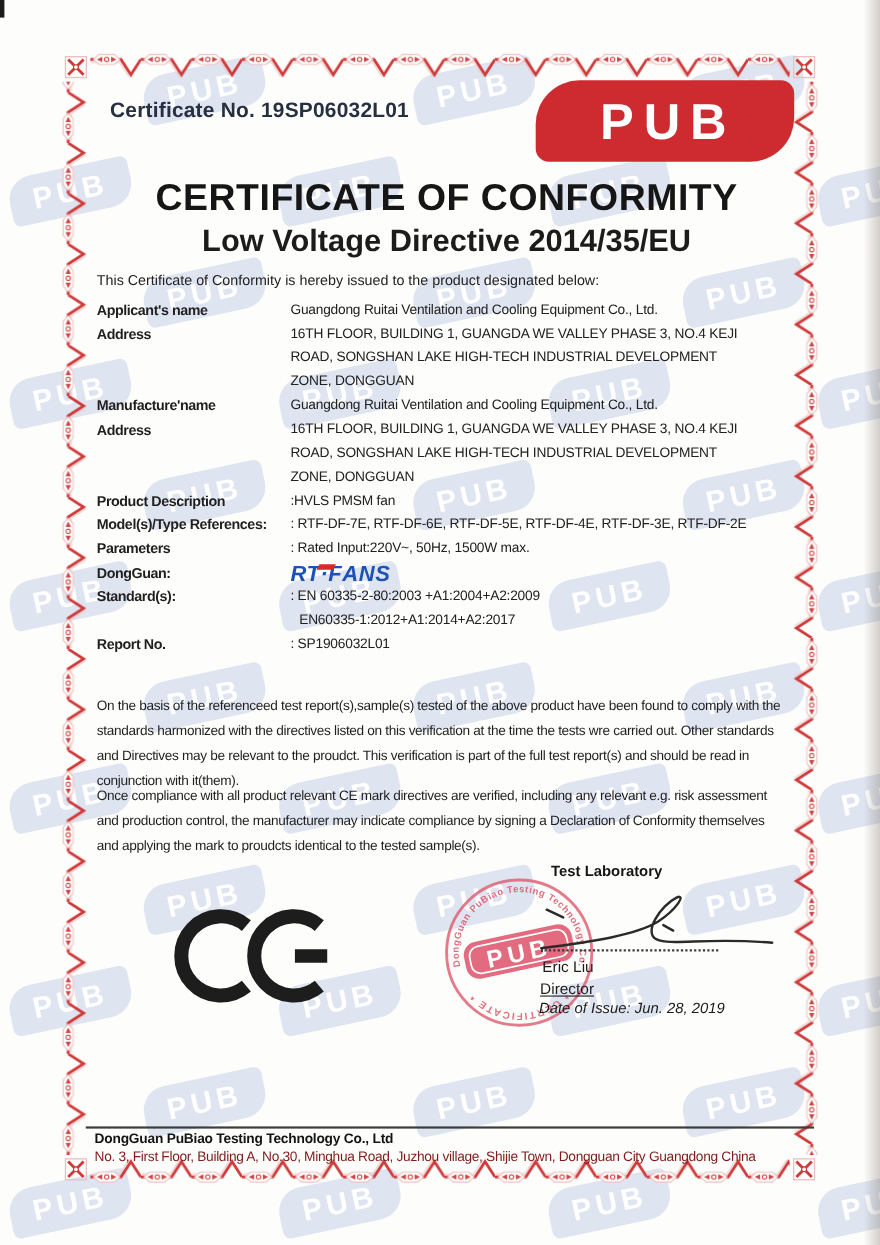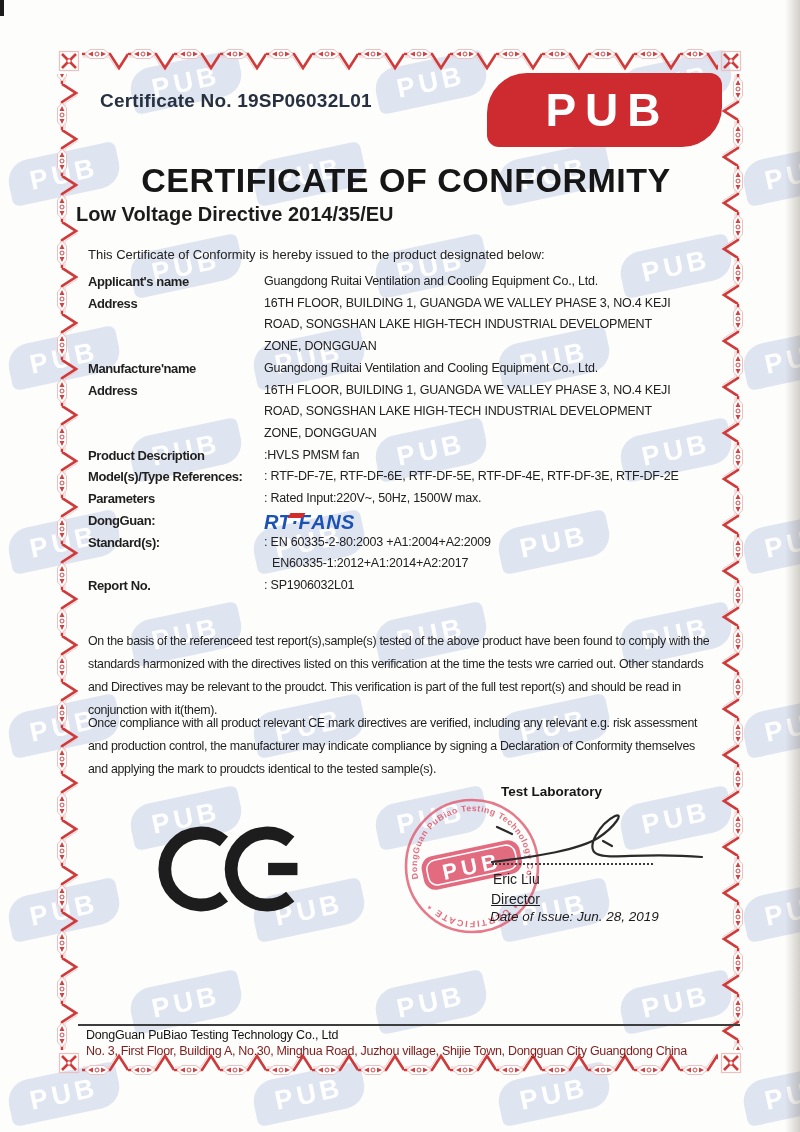--- a/index.html
+++ b/index.html
@@ -27,22 +27,22 @@
   .cert-no{position:absolute;left:100px;top:90px;font-size:19px;font-weight:bold;color:#273040;letter-spacing:.2px;}
   .publogo{
     position:absolute;left:487px;top:73px;width:235px;height:74px;
     border-radius:40px 12px 40px 12px;
     display:flex;align-items:center;justify-content:center;
     color:#fff;font-weight:bold;font-size:46px;letter-spacing:9px;
     padding-left:6px;box-sizing:border-box;
   }
   .title{position:absolute;left:76px;top:161px;width:660px;text-align:center;
     font-size:34px;font-weight:bold;color:#161616;letter-spacing:.5px;}
-  .subtitle{position:absolute;left:76px;top:203px;width:660px;text-align:left;
-    font-size:20px;font-weight:bold;color:#1c1c1c;}
+  .subtitle{position:absolute;left:76px;top:203px;width:660px;text-align:center;
+    font-size:28px;font-weight:bold;color:#1c1c1c;}
   .intro{position:absolute;left:88px;top:247px;font-size:13px;color:#222;}
   
   #fields{position:absolute;left:88px;top:271px;width:632px;}
   .field-row{display:flex;}
   .f-label{width:176px;flex:none;font-weight:bold;font-size:13px;letter-spacing:-0.4px;line-height:21.7px;color:#1f1f1f;}
   .f-value{flex:1;font-size:12.5px;letter-spacing:-0.2px;color:#212121;}
   .f-line{line-height:21.7px;white-space:nowrap;}
   #fields .field-row:nth-child(7) .f-line:nth-child(2){margin-left:92px;}
   #fields .field-row:nth-child(9) .f-line:nth-child(2){margin-left:8px;}
   
@@ -57,21 +57,21 @@
   .lab-heading{position:absolute;left:501px;top:784px;font-size:13.5px;font-weight:bold;color:#161616;}
   .ce{position:absolute;left:158px;top:824px;}
   .stamp{position:absolute;left:402px;top:796px;opacity:.8;z-index:3;}
   .sig{position:absolute;left:470px;top:800px;z-index:4;}
   .sig-line{position:absolute;left:492px;top:863px;width:161px;border-bottom:2px dotted #3a3a3a;z-index:4;}
   .sig-name{position:absolute;left:493px;top:871px;font-size:14px;color:#1e1e1e;z-index:4;}
   .sig-title{position:absolute;left:491px;top:891px;font-size:14px;color:#1e1e1e;z-index:4;text-decoration:underline;}
   .sig-date{position:absolute;left:490px;top:909px;font-size:13.5px;color:#1b1b1b;z-index:4;font-style:italic;}
   
   .footer-line{position:absolute;left:78px;top:1024px;width:662px;border-top:2px solid #3d3d3d;}
-  .footer-co{position:absolute;left:86px;top:1028px;font-size:12.5px;font-weight:normal;color:#141414;letter-spacing:-0.2px;}
+  .footer-co{position:absolute;left:86px;top:1028px;font-size:12.5px;font-weight:bold;color:#141414;letter-spacing:-0.2px;}
   .footer-addr{position:absolute;left:86px;top:1044px;font-size:12.5px;color:#7f1d1d;letter-spacing:-0.3px;white-space:nowrap;}
 </style>
 </head>
 <body>
 
 <div class="page">
 
   <div id="wm-layer">
       <div class="wm" style="left: -115px; top: 60px; background: rgb(223, 228, 241);">PUB</div>
       <div class="wm" style="left: 130px; top: 60px; background: rgb(223, 228, 241);">PUB</div>

